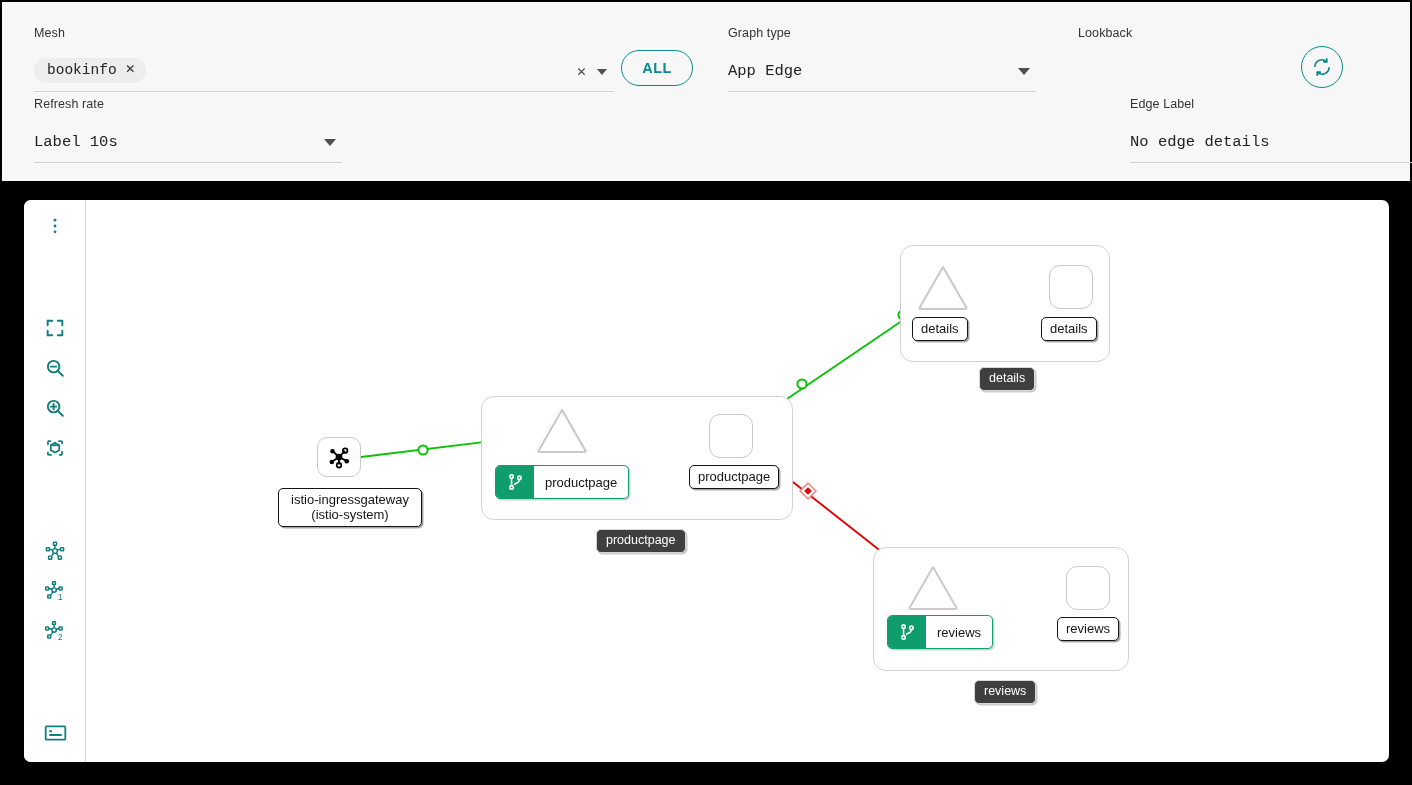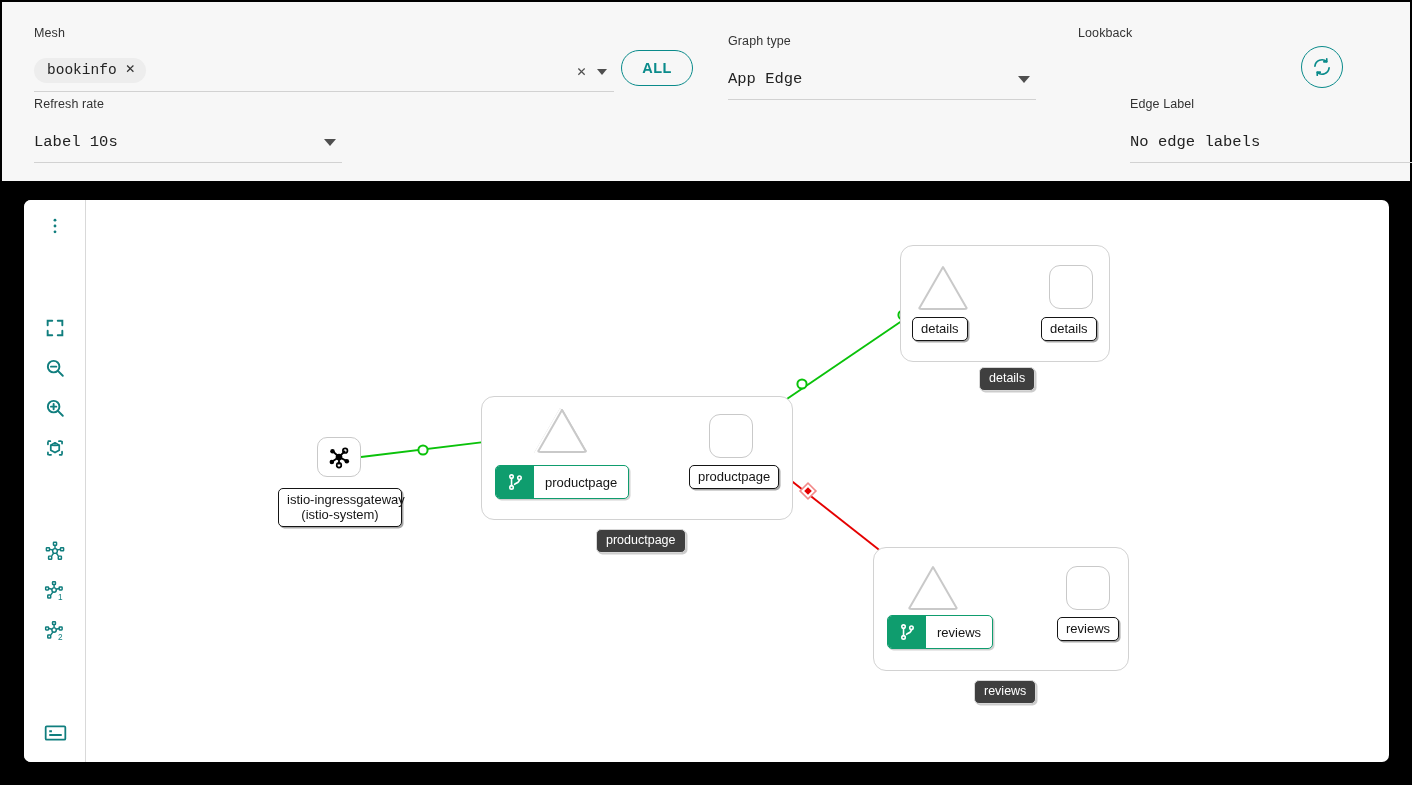--- a/index.html
+++ b/index.html
@@ -250,21 +250,21 @@
           <span>bookinfo</span>
           <span class="chip-x">✕</span>
         </span>
         <span class="clear-x">✕</span>
         <span class="small-caret"></span>
       </div>
     </div>
 
     <div class="all-btn">ALL</div>
 
-    <div class="fld" style="left:726px; top:32px; width:308px;">
+    <div class="fld" style="left:726px; top:24px; width:308px;">
       <div class="fld-label">Graph type</div>
       <div class="fld-ctl" style="margin-top:10px;">
         <span class="fld-val">App Edge</span>
         <span class="caret"></span>
       </div>
     </div>
 
     <div class="fld" style="left:1076px; top:24px; width:190px;">
       <div class="fld-label">Lookback</div>
     </div>
@@ -284,21 +284,21 @@
         <span class="fld-val">Label 10s</span>
         <span class="caret"></span>
       </div>
     </div>
 
 
 
     <div class="fld" style="left:1128px; top:95px; width:310px;">
       <div class="fld-label">Edge Label</div>
       <div class="fld-ctl" style="margin-top:10px;">
-        <span class="fld-val">No edge labels</span>
+        <span class="fld-val">No edge details</span>
         <span class="caret"></span>
       </div>
     </div>
   </div>
 
   <div class="panel">
 
     <div class="gsidebar">
 
       <div class="sb-icon" style="top:9px;">
@@ -446,21 +446,21 @@
         <svg width="26" height="26" viewBox="0 0 24 24">
           <circle cx="12" cy="12" r="3.1" fill="#000"></circle>
           <circle cx="6" cy="6.6" r="2.1" fill="#000"></circle>
           <circle cx="17.7" cy="6.2" r="2.1" fill="#fff" stroke="#000" stroke-width="1.6"></circle>
           <circle cx="5.4" cy="16.6" r="2.1" fill="#000"></circle>
           <circle cx="12" cy="19.6" r="2.1" fill="#fff" stroke="#000" stroke-width="1.6"></circle>
           <circle cx="19.2" cy="15.9" r="2.1" fill="#000"></circle>
           <path d="M12 12 7 7.4M12 12l5.2-5.2M12 12l-5.8 4M12 12v6.2M12 12l6.4 3.4" stroke="#000" stroke-width="1.7" fill="none" stroke-linecap="round"></path>
         </svg>
       </div>
-      <div class="nlabel" style="left:192px; top:288px; width:124px;">
+      <div class="nlabel" style="left:192px; top:288px; width:144px;">
         <div>istio-ingressgateway</div>
         <div>(istio-system)</div>
       </div>
 
       <div class="grp-box" style="left:395px; top:196px; width:312px; height:124px;"></div>
       <div class="svc-tri" style="left:448px; top:208px;
            border-left:26px solid transparent; border-right:26px solid transparent;
            border-bottom:45px solid #fff; filter:drop-shadow(0 0 0 #c9c9c9);">
         <svg width="56" height="50" viewBox="0 0 56 50" style="position:absolute; left:-26px; top:-3px;">
           <path d="M28 5 L51 45 Q53 47 49 47 L7 47 Q3 47 5 45 Z" fill="#fff" stroke="#c9c9c9" stroke-width="2" stroke-linejoin="round"></path>

